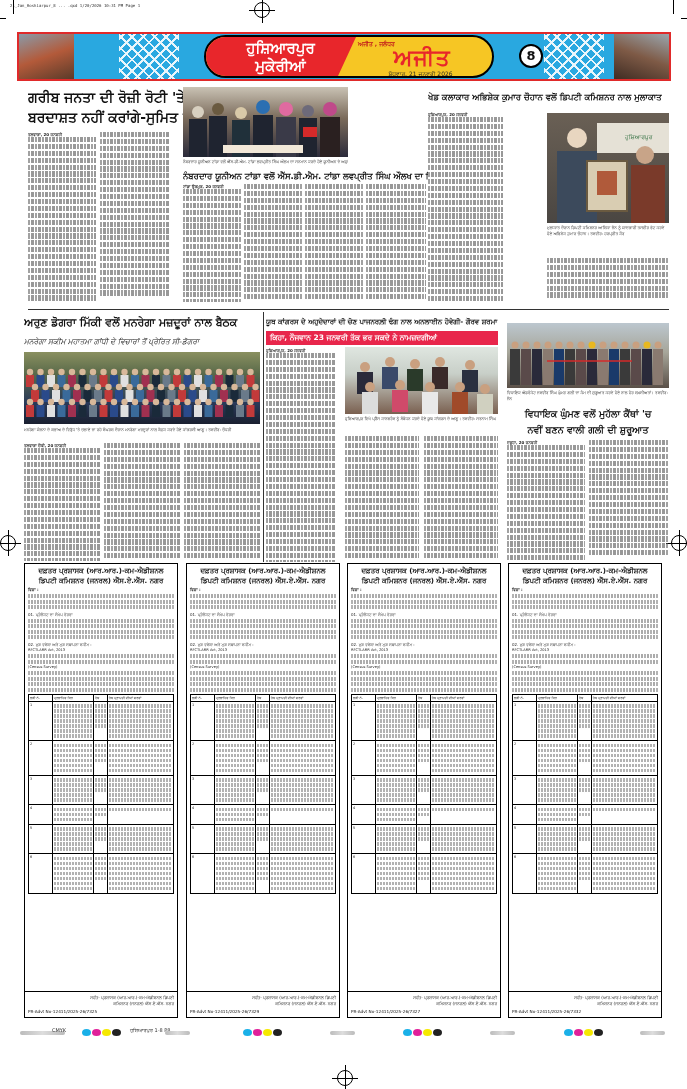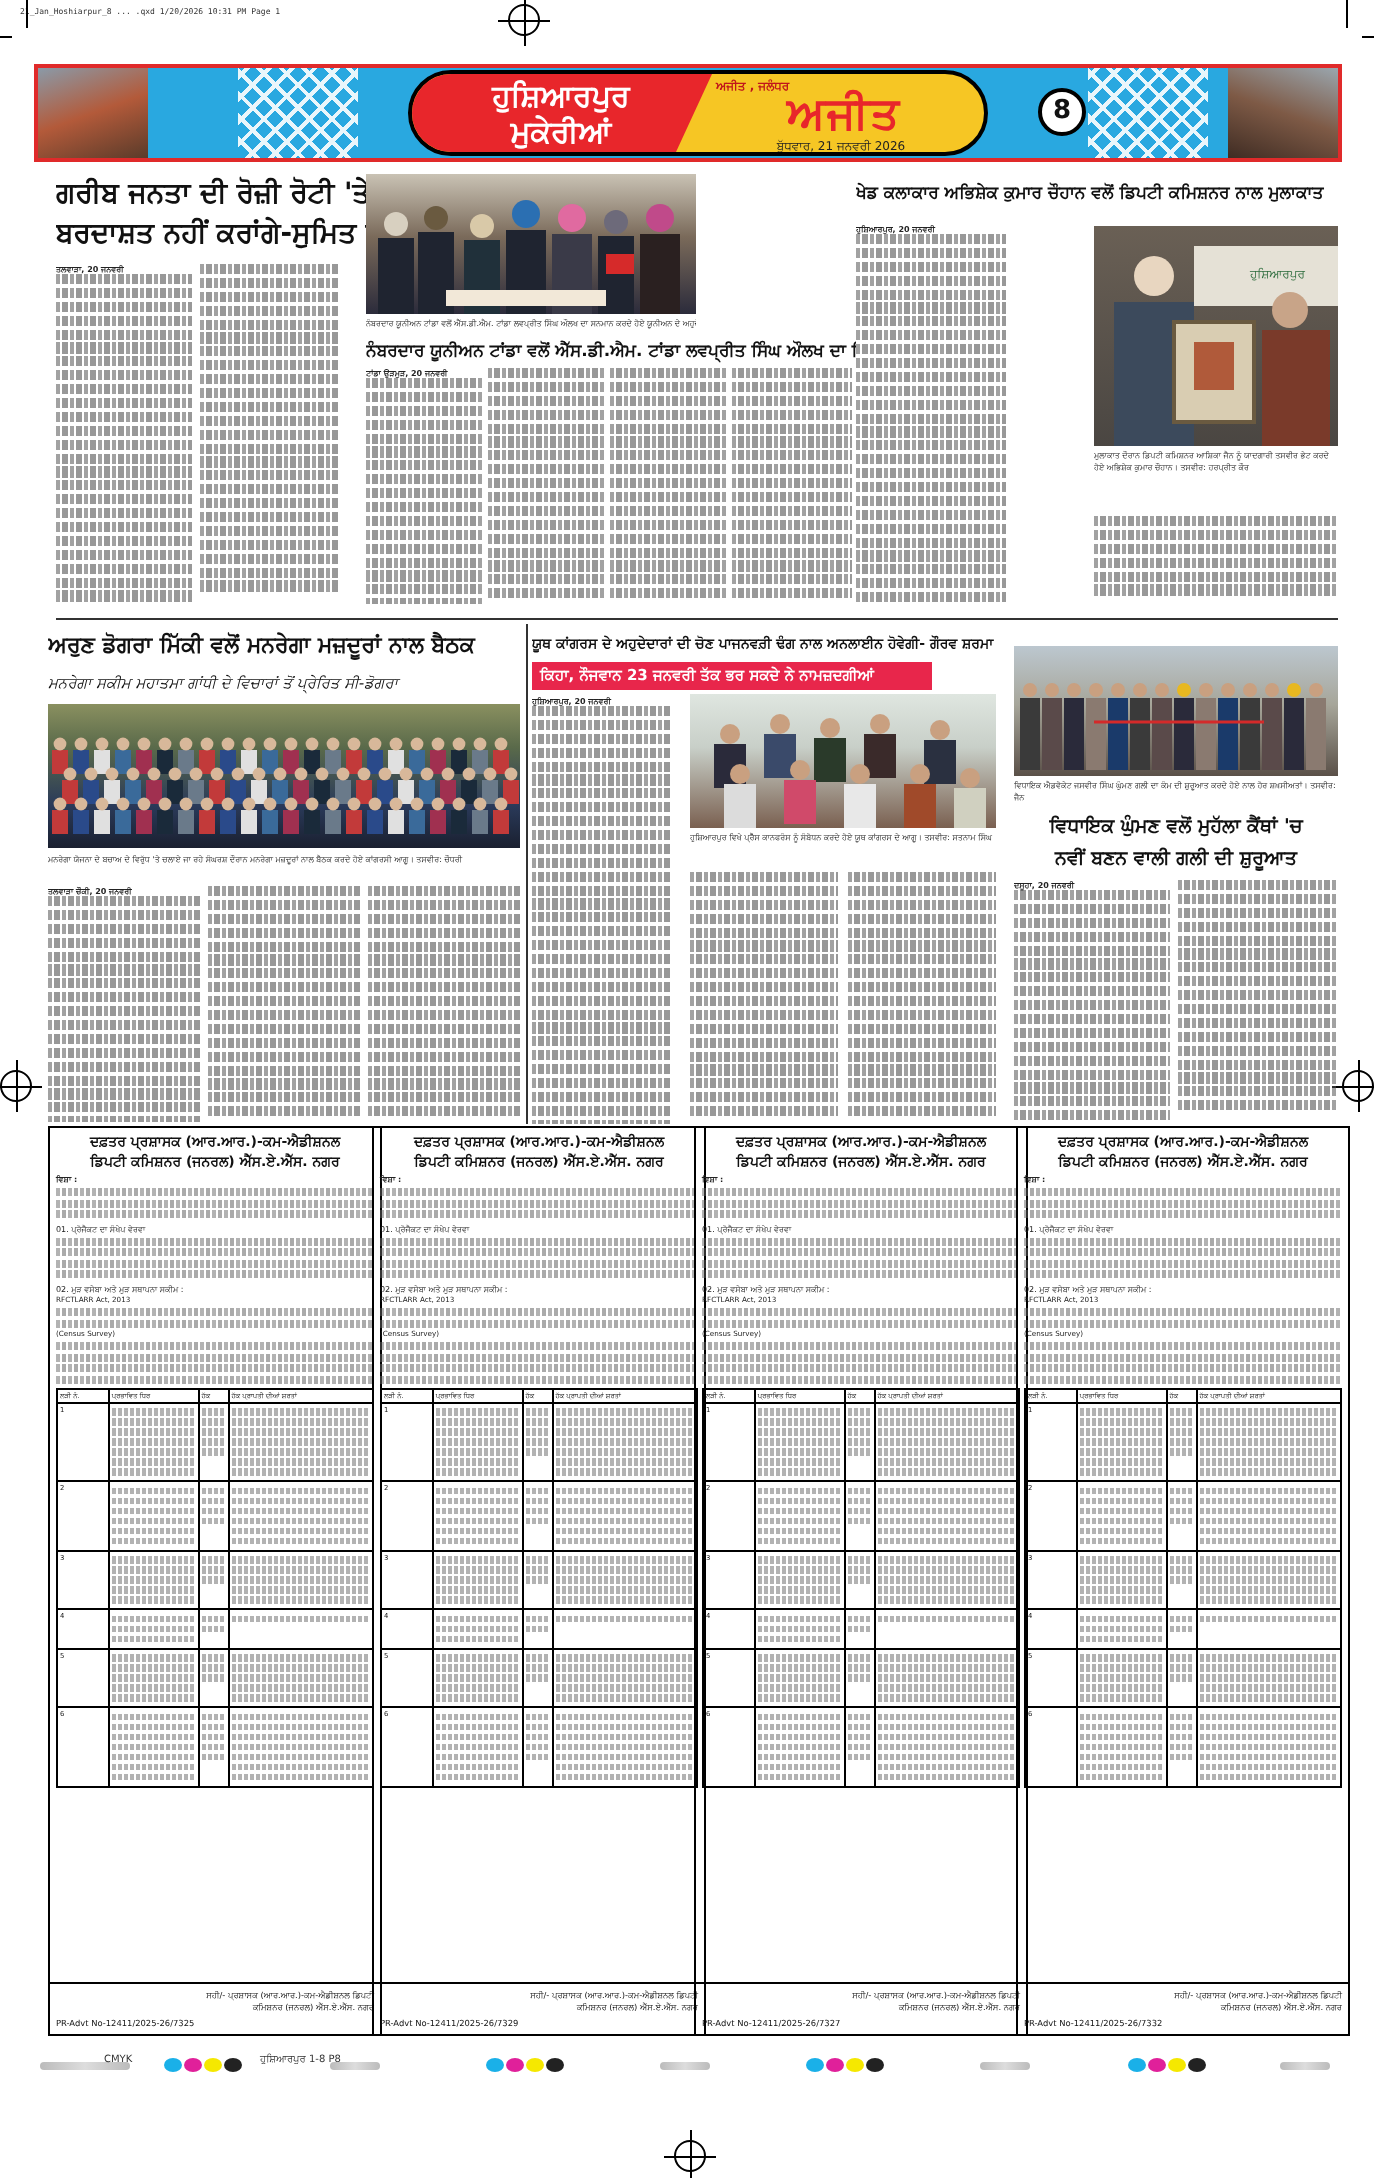--- a/index.html
+++ b/index.html
@@ -31,21 +31,21 @@
   .sub { position: absolute; color: #111; white-space: nowrap; overflow: hidden; font-style: italic; }
   .body-text { position: absolute; font-size: 3.6px; line-height: 5.1px; color: #222; text-align: justify; overflow: hidden; }
   .body-text .line { display: block; height: 5.1px; background: repeating-linear-gradient(90deg,#555 0 2px,transparent 2px 3px,#444 3px 6px,transparent 6px 7px); opacity: .55; margin-bottom: 1.8px; }
   .photo { position: absolute; overflow: hidden; }
   .caption { position: absolute; font-size: 4px; line-height: 6px; color: #222; overflow: hidden; }
   .vrule { position: absolute; width: 1px; background: #333; }
   .hrule { position: absolute; height: 1px; background: #333; }
   .red-banner { position: absolute; background: #e8264b; color: #fff; font-weight: bold; white-space: nowrap; overflow: hidden; }
 
   
-  .notice { position: absolute; top: 563px; width: 167px; height: 455px; border: 1.5px solid #000; overflow: hidden; }
+  .notice { position: absolute; top: 563px; width: 154px; height: 455px; border: 1.5px solid #000; overflow: hidden; }
   .notice-head { text-align: center; font-size: 7px; line-height: 10px; border-bottom: 0; padding-top: 2px; }
   .notice-head b { display: block; font-weight: bold; }
   .n-para { font-size: 3.2px; line-height: 5.2px; padding: 0 3px; color: #222; }
   .n-para .line { display: block; height: 4px; margin: 1.4px 0; background: repeating-linear-gradient(90deg,#666 0 2px,transparent 2px 3px,#555 3px 5px,transparent 5px 6px); opacity: .5; }
   .n-label { font-size: 4px; padding: 1px 3px; color: #222; }
   .n-table { width: calc(100% - 6px); margin: 2px 3px; border-collapse: collapse; font-size: 3.4px; }
   .n-table td, .n-table th { border: 0.8px solid #000; vertical-align: top; padding: 1px; font-weight: normal; text-align: left; }
   .n-table .cell-lines { display: block; }
   .n-table .cell-lines i { display: block; height: 3.5px; margin: 1.5px 0; background: repeating-linear-gradient(90deg,#666 0 2px,transparent 2px 3px); opacity: .5; }
   .n-foot { position: absolute; bottom: 0; left: 0; right: 0; height: 26px; border-top: 1px solid #000; font-size: 4.2px; }
@@ -496,22 +496,22 @@
     <span class="line"></span>
     <span class="line"></span>
     <span class="line"></span>
     <span class="line"></span>
     <span class="line"></span>
     <span class="line"></span>
   </div>
 
 <div class="vrule" style="left:263px;top:312px;height:250px"></div>
 
-<div class="headline" style="left:266px;top:316px;width:235px;font-size:7px;line-height:12px">ਯੂਥ ਕਾਂਗਰਸ ਦੇ ਅਹੁਦੇਦਾਰਾਂ ਦੀ ਚੋਣ ਪਾਜਨਵਰ਼ੀ ਢੰਗ ਨਾਲ ਅਨਲਾਈਨ ਹੋਵੇਗੀ- ਗੌਰਵ ਸ਼ਰਮਾ</div>
-<div class="red-banner" style="left: 266px; top: 331px; width: 200px; height: 14px; font-size: 7.5px; line-height: 14px; padding-left: 4px; background: rgb(232, 38, 75);">ਕਿਹਾ, ਨੌਜਵਾਨ 23 ਜਨਵਰੀ ਤੱਕ ਭਰ ਸਕਦੇ ਨੇ ਨਾਮਜ਼ਦਗੀਆਂ</div>
+<div class="headline" style="left:266px;top:316px;width:235px;font-size:7px;line-height:12px">ਯੂਥ ਕਾਂਗਰਸ ਦੇ ਅਹੁਦੇਦਾਰਾਂ ਦੀ ਚੋਣ ਪਾਜਨਰਲ਼ੀ ਢੰਗ ਨਾਲ ਅਨਲਾਈਨ ਹੋਵੇਗੀ- ਗੌਰਵ ਸ਼ਰਮਾ</div>
+<div class="red-banner" style="left: 266px; top: 331px; width: 232px; height: 14px; font-size: 7.5px; line-height: 14px; padding-left: 4px; background: rgb(232, 38, 75);">ਕਿਹਾ, ਨੌਜਵਾਨ 23 ਜਨਵਰੀ ਤੱਕ ਭਰ ਸਕਦੇ ਨੇ ਨਾਮਜ਼ਦਗੀਆਂ</div>
 <div class="body-text" style="left:266px;top:348px;width:70px;height:214px">
   <b style="display:block;font-size:4px;line-height:5px">ਹੁਸ਼ਿਆਰਪੁਰ, 20 ਜਨਵਰੀ</b>
 <span class="line"></span>
     <span class="line"></span>
     <span class="line"></span>
     <span class="line"></span>
     <span class="line"></span>
     <span class="line"></span>
     <span class="line"></span>
     <span class="line"></span>

